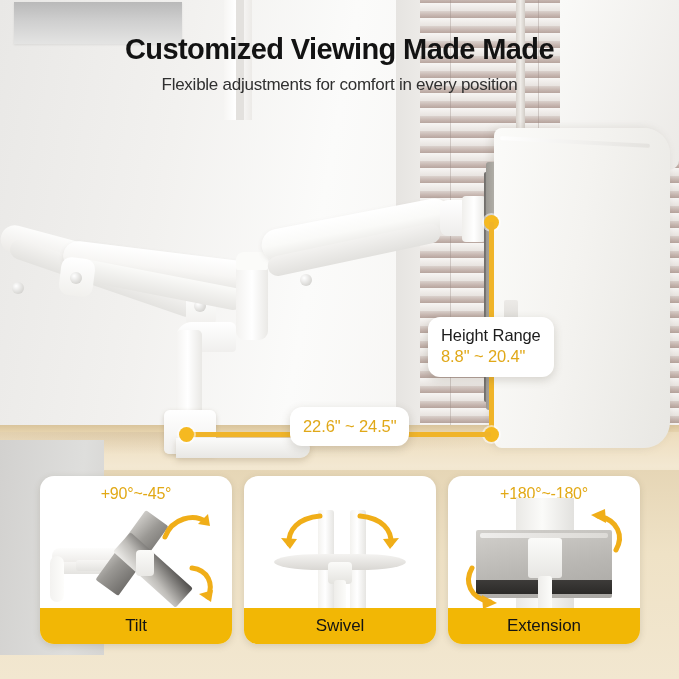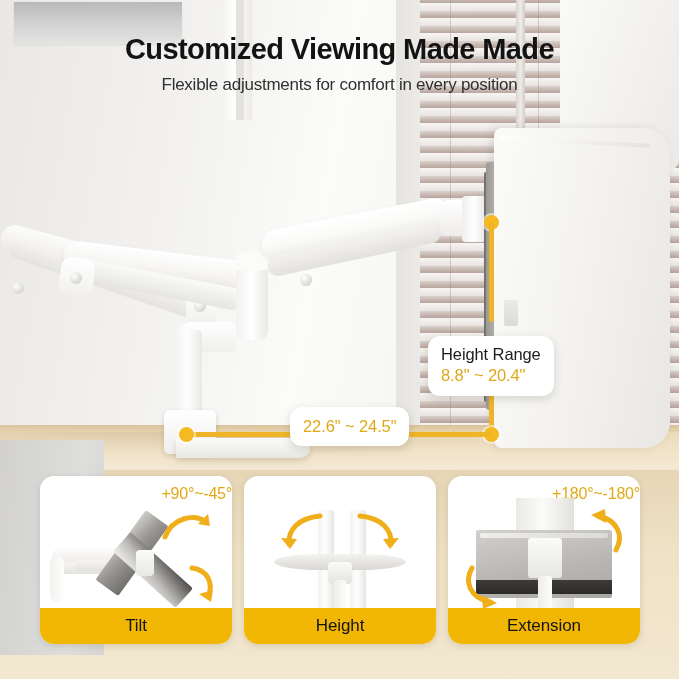--- a/index.html
+++ b/index.html
@@ -242,21 +242,21 @@
   }
   .callout .c-title {
     font-size:16.5px; color:#1c1c1c; font-weight:400; line-height:1.22;
     letter-spacing:-0.1px;
   }
   .callout .c-value {
     font-size:16.5px; color:#e0a818; font-weight:400; line-height:1.3;
     letter-spacing:-0.1px; margin-top:1px;
   }
 
-  #callout-height { left:428px; top:336px; }
+  #callout-height { left:428px; top:317px; }
   #callout-ext    { left:290px; top:407px; }
 
   
   .header { position:absolute; left:0; top:0; width:679px; text-align:center; }
   .title {
     margin-top:34px;
     font-size:29px; font-weight:bold; color:#131313;
     letter-spacing:-0.6px; line-height:1.1;
   }
   .subtitle {
@@ -276,21 +276,21 @@
     background:#ffffff;
     border-radius:14px;
     box-shadow:0 2px 7px rgba(90,75,50,.18);
     overflow:hidden;
     display:flex; flex-direction:column;
     position:relative;
   }
   .card-body { flex:1; position:relative; overflow:hidden; }
   .card-angle {
     position:absolute; left:0; top:9px; width:100%;
-    text-align:right;
+    text-align:center;
     font-size:16px; color:#e2a916; font-weight:400; letter-spacing:-0.2px;
   }
   .card-footer {
     height:36px; background:#f2b705;
     display:flex; align-items:center; justify-content:center;
     font-size:17px; color:#141414; letter-spacing:-0.1px;
   }
 
   
   .t-arm {
@@ -567,21 +567,21 @@
         <div class="s-neck"></div>
         <svg class="arrow-svg" style="left:36px; top:34px;" width="44" height="44" viewBox="0 0 44 44">
           <path d="M40 6 C18 8, 8 20, 9 34" stroke="#f0ae18" stroke-width="5" fill="none" stroke-linecap="round"></path>
           <path d="M1 28 L10 39 L17 29 Z" fill="#f0ae18"></path>
         </svg>
         <svg class="arrow-svg" style="left:112px; top:34px;" width="44" height="44" viewBox="0 0 44 44">
           <path d="M4 6 C26 8, 36 20, 35 34" stroke="#f0ae18" stroke-width="5" fill="none" stroke-linecap="round"></path>
           <path d="M43 28 L34 39 L27 29 Z" fill="#f0ae18"></path>
         </svg>
       </div>
-      <div class="card-footer">Height</div>
+      <div class="card-footer">Swivel</div>
     </div>
 
     <div class="card">
       <div class="card-body">
         <div class="card-angle">+180°~-180°</div>
         <div class="r-post"></div>
         <div class="r-screen"></div>
         <div class="r-screen-top"></div>
         <div class="r-screen-bottom"></div>
         <div class="r-vesa"></div>

